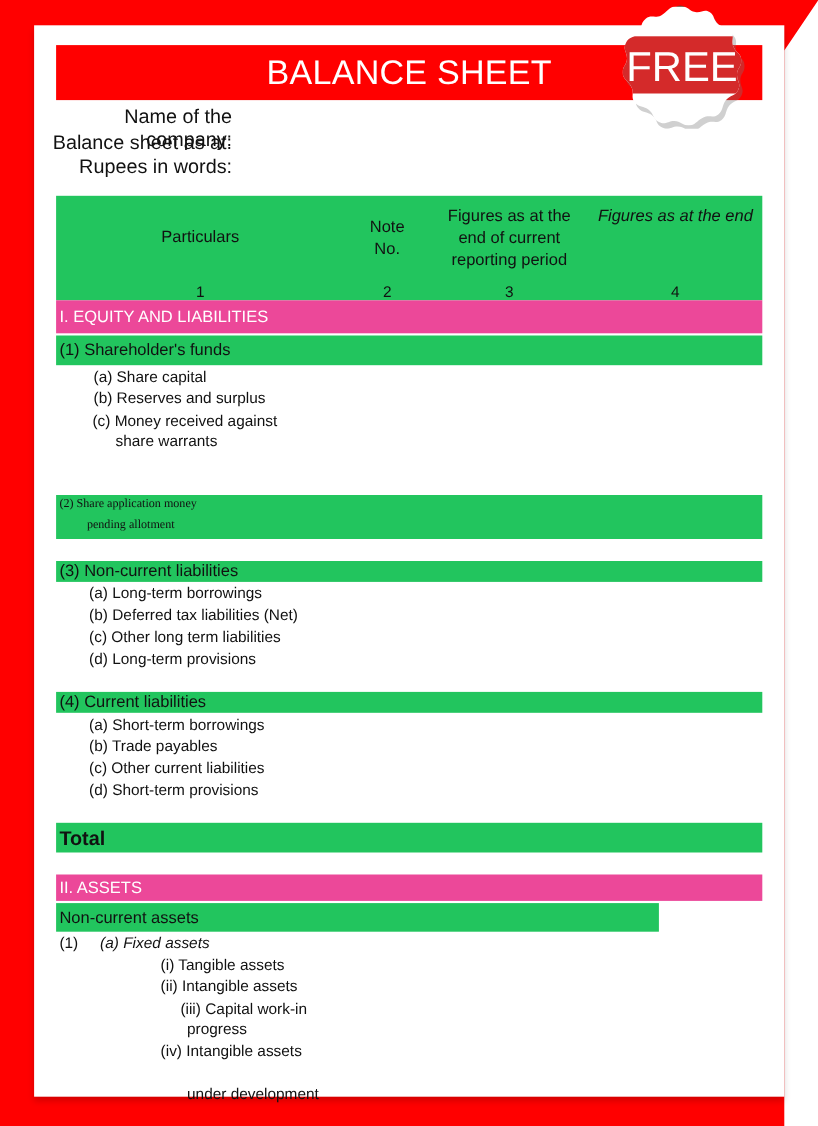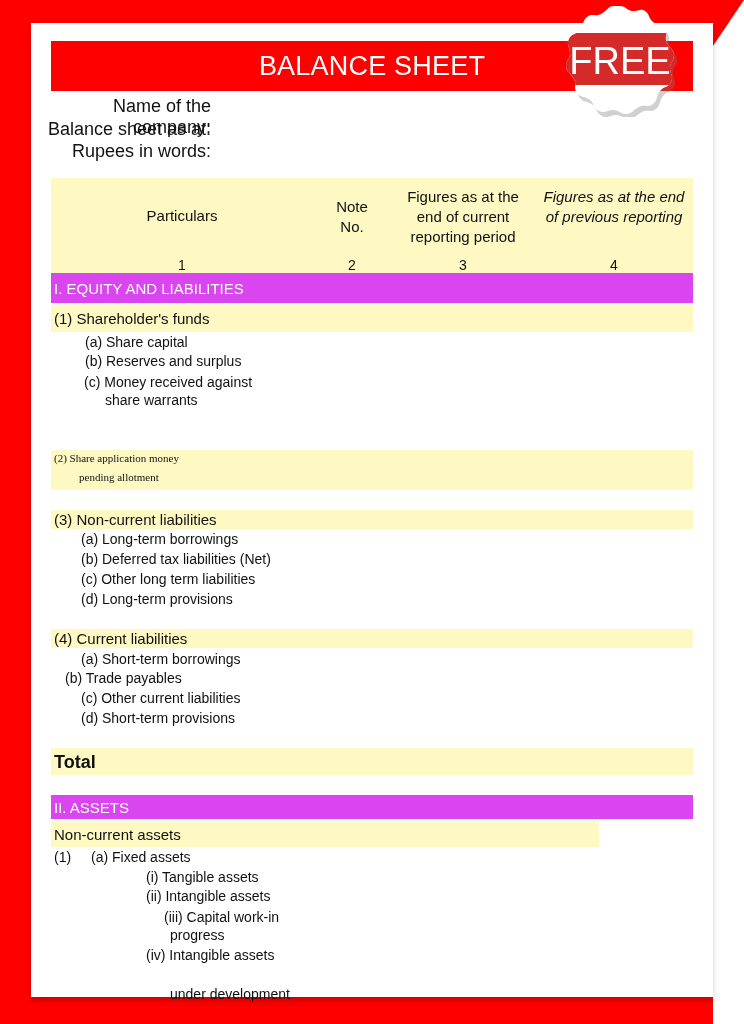--- a/index.html
+++ b/index.html
@@ -18,27 +18,27 @@
     position:absolute; left:31px; top:23px; width:682px; height:974px;
     background:#fff;
     box-shadow: 0 4px 6px rgba(0,0,0,0.18);
   }
   .abs { position:absolute; }
   .title-bar {
     left:51px; top:41px; width:642px; height:50px; background:#ff0000;
   }
   .title-text {
     left:51px; top:41px; width:642px; height:50px; line-height:50px;
-    text-align:center; color:#fff; font-size:27px; letter-spacing:0.2px;
+    text-align:center; color:#fff; font-size:31px; letter-spacing:0.2px;
   }
   .meta-label {
     font-size:18px; text-align:right; width:180px; left:31px;
   }
-  .gray { background:#fef9c3; }
-  .red { background:#d946ef; color:#fff; }
+  .gray { background:#22c55e; }
+  .red { background:#ec4899; color:#fff; }
   .hdr-cell { font-size:15px; text-align:center; line-height:20px; }
   .t14 { font-size:11px;font-family:Liberation Serif, serif; }
   .t13 { font-size:14px; }
   .sec { font-size:15px; padding-left:3px; box-sizing:border-box; line-height:1; display:flex; align-items:center; }
   .badge {
     left:563px; top:3px; width:114px; height:114px;
   }
   .hook {
     left:612px; top:5px; width:9px; height:9px; border:2px solid #6b3a2a; border-radius:50%;
   }
@@ -79,21 +79,20 @@
   <div>Note</div>
     <div>No.</div>
 </div>
 <div class="abs hdr-cell" style="left:393px; top:187px; width:140px;">
   <div>Figures as at the</div>
     <div>end of current</div>
     <div>reporting period</div>
 </div>
 <div class="abs hdr-cell" style="left:535px; top:187px; width:158px;font-style:italic;">
   <div>Figures as at the end</div>
-    <div>of previous reporting</div>
 </div>
 <div class="abs hdr-cell t13" style="left:152px; top:255px; width:60px;">1</div>
 <div class="abs hdr-cell t13" style="left:322px; top:255px; width:60px;">2</div>
 <div class="abs hdr-cell t13" style="left:433px; top:255px; width:60px;">3</div>
 <div class="abs hdr-cell t13" style="left:584px; top:255px; width:60px;">4</div>
 
 <div class="abs red sec" style="left:51px; top:273px; width:642px; height:30px;">
     <span>I. EQUITY AND LIABILITIES</span>
   </div>
 
@@ -114,36 +113,36 @@
   </div>
 <div class="abs t13" style="left:81px; top:531px;">(a) Long-term borrowings</div>
 <div class="abs t13" style="left:81px; top:551px;">(b) Deferred tax liabilities (Net)</div>
 <div class="abs t13" style="left:81px; top:571px;">(c) Other long term liabilities</div>
 <div class="abs t13" style="left:81px; top:591px;">(d) Long-term provisions</div>
 
 <div class="abs gray sec" style="left:51px; top:629px; width:642px; height:19px;">
     <span>(4) Current liabilities</span>
   </div>
 <div class="abs t13" style="left:81px; top:651px;">(a) Short-term borrowings</div>
-<div class="abs t13" style="left:65px; top:670px;">(b) Trade payables</div>
+<div class="abs t13" style="left:81px; top:670px;">(b) Trade payables</div>
 <div class="abs t13" style="left:81px; top:690px;">(c) Other current liabilities</div>
 <div class="abs t13" style="left:81px; top:710px;">(d) Short-term provisions</div>
 
 <div class="abs gray sec" style="left:51px; top:748px; width:642px; height:27px; font-size:18px; font-weight:bold;">
     <span>Total</span>
   </div>
 
 <div class="abs red sec" style="left:51px; top:795px; width:642px; height:24px;">
     <span>II. ASSETS</span>
   </div>
 <div class="abs gray sec" style="left:51px; top:821px; width:548px; height:26px;">
     <span>Non-current assets</span>
   </div>
 <div class="abs t13" style="left:54px; top:849px;">(1)</div>
-<div class="abs t13" style="left:91px; top:849px;">(a) Fixed assets</div>
+<div class="abs t13" style="left:91px; top:849px;font-style:italic;">(a) Fixed assets</div>
 <div class="abs t13" style="left:146px; top:869px;">(i) Tangible assets</div>
 <div class="abs t13" style="left:146px; top:888px;">(ii) Intangible assets</div>
 <div class="abs t13" style="left:164px; top:909px;">(iii) Capital work-in</div>
 <div class="abs t13" style="left:170px; top:927px;">progress</div>
 <div class="abs t13" style="left:146px; top:947px;">(iv) Intangible assets</div>
 <div class="abs t13" style="left:170px; top:965px;margin-top:21px;">under development</div>
 
 <style>
   
   .bg-red { clip-path: polygon(0 0, 744px 0, 744px 0, 713px 46px, 713px 1024px, 22px 1024px, 0 1024px); }

